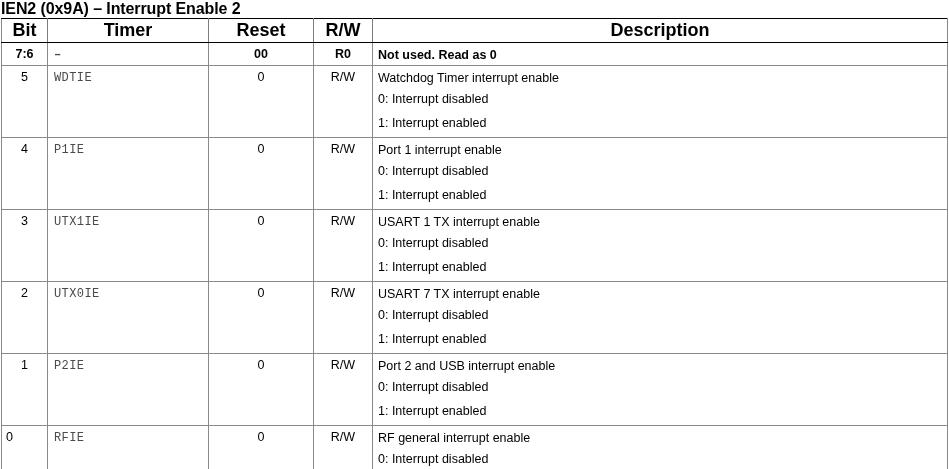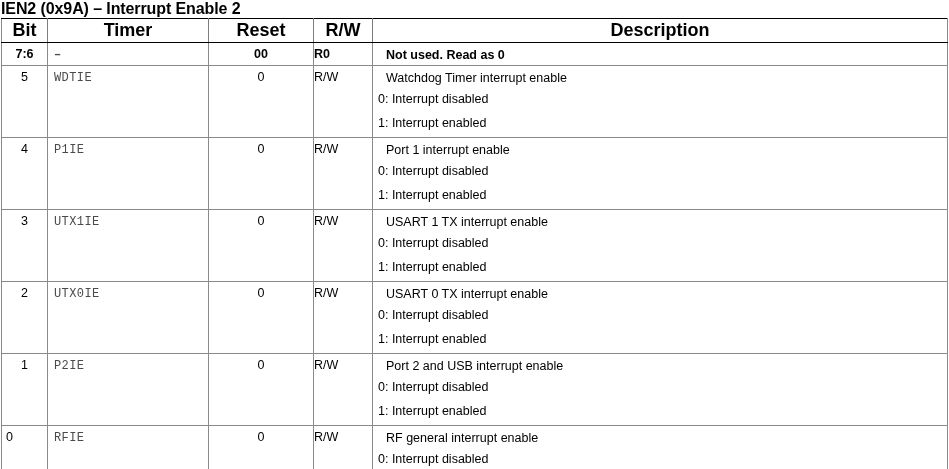--- a/index.html
+++ b/index.html
@@ -90,34 +90,35 @@
     line-height: 16px;
     letter-spacing: 0.4px;
   }
   .cell-reset {
     text-align: center;
     padding-top: 3px;
     line-height: 16px;
     margin-left: 48px;
   }
   .cell-rw {
+    text-align: center;
     padding-top: 3px;
     line-height: 16px;
   }
   .cell-desc {
     padding-top: 3px;
     padding-left: 5px;
     line-height: 16px;
   }
   .desc-line {
     line-height: 24px;
     height: 24px;
     white-space: nowrap;
   }
-  .desc-line.first { line-height: 18px; height: 18px; margin-left: 8px; }
+  .desc-line.first { line-height: 18px; height: 18px; }
 
   tr.r-short td { height: 18px; font-weight: bold; }
   tr.r-tall td  { height: 67px; }
   tr.r-last td  { height: 66px; }
 
   .watermark {
     position: absolute;
     right: 8px;
     bottom: 16px;
     font-family: "Liberation Serif", "DejaVu Serif", serif;
@@ -195,21 +196,21 @@
             <div class="desc-line">0: Interrupt disabled</div>
             <div class="desc-line">1: Interrupt enabled</div>
           </td>
         </tr>
         <tr class="r-tall">
           <td class="cell-bit">2</td>
           <td class="cell-name">UTX0IE</td>
           <td class="cell-reset">0</td>
           <td class="cell-rw">R/W</td>
           <td class="cell-desc">
-            <div class="desc-line first">USART 0 TX interrupt enable</div>
+            <div class="desc-line first">USART 7 TX interrupt enable</div>
             <div class="desc-line">0: Interrupt disabled</div>
             <div class="desc-line">1: Interrupt enabled</div>
           </td>
         </tr>
         <tr class="r-tall">
           <td class="cell-bit">1</td>
           <td class="cell-name">P2IE</td>
           <td class="cell-reset">0</td>
           <td class="cell-rw">R/W</td>
           <td class="cell-desc">

